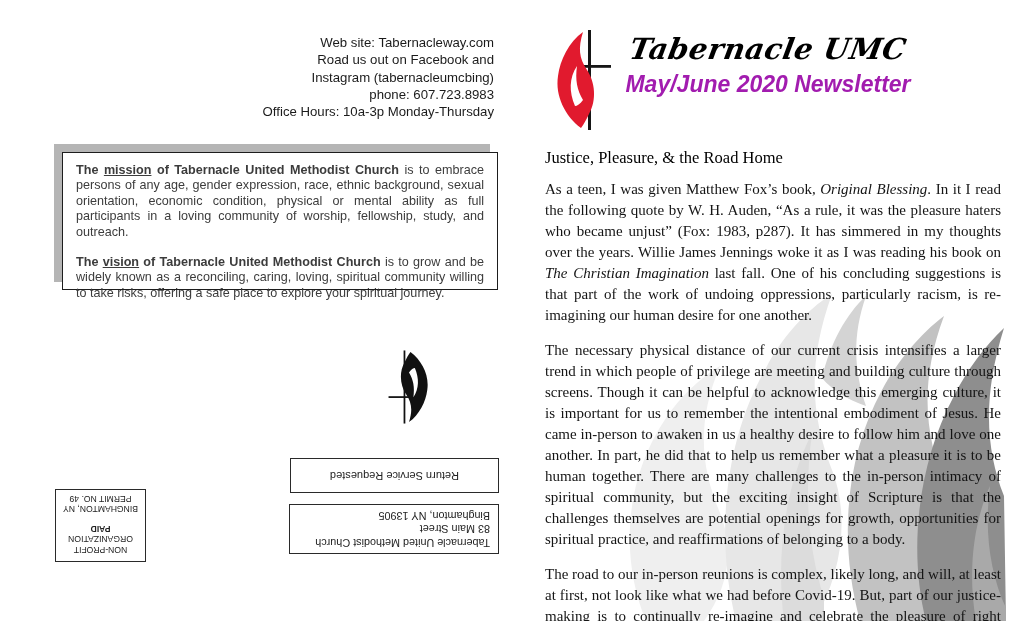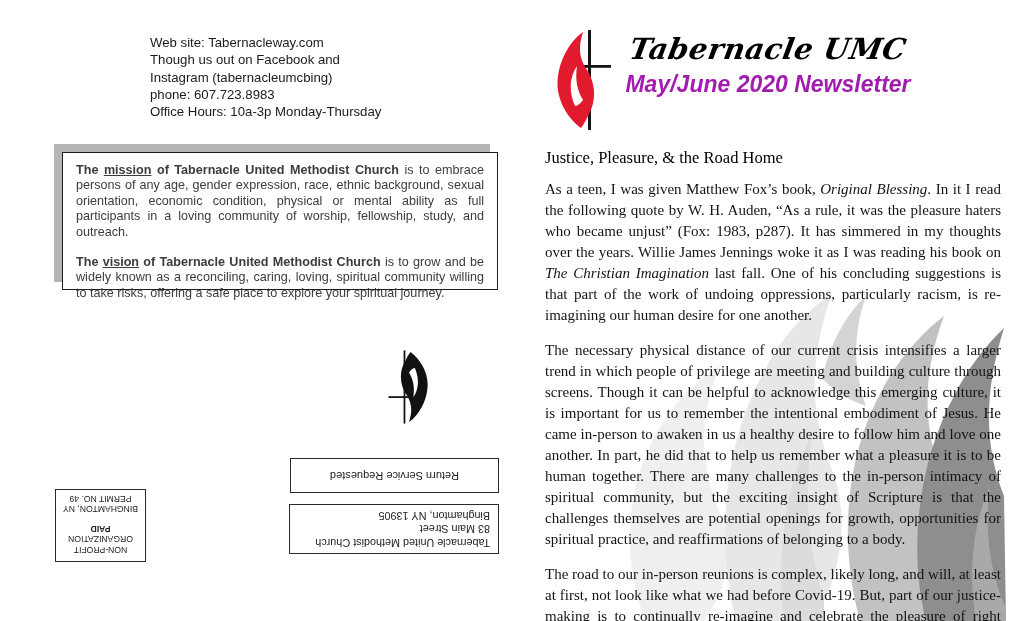--- a/index.html
+++ b/index.html
@@ -1,19 +1,19 @@
 <!DOCTYPE html>
 <html><head>
 <meta charset="utf-8">
 <style>
   html,body{margin:0;padding:0;background:#ffffff;}
   #canvas{position:relative;width:1024px;height:621px;background:#ffffff;overflow:hidden;
           font-family:"Liberation Sans",sans-serif;}
   
-  .contact{position:absolute;left:150px;top:34px;width:344px;text-align:left;
+  .contact{position:absolute;left:150px;top:34px;width:344px;text-align:right;
            font-size:13.2px;line-height:17.3px;color:#1b1b1b;}
   .mission-box{position:absolute;left:62px;top:152px;width:436px;height:138px;
                box-sizing:border-box;border:1.6px solid #1d1d1d;background:#fff;
                box-shadow:-8px -8px 0 0 #b5b5b5;padding:10px 13px;
                font-size:12.6px;line-height:15.4px;text-align:justify;color:#3c3c3c;}
   .mission-box p{margin:0 0 15px 0;}
   .mission-box p:last-child{margin:0;}
   .logo-back{position:absolute;left:384px;top:349px;width:50px;height:76px;
              transform:rotate(180deg);}
   .rsr-box{position:absolute;left:290px;top:458px;width:209px;height:35px;
@@ -42,21 +42,21 @@
   .article p{margin:0 0 14px 0;text-align:justify;}
   .watermark{position:absolute;left:608px;top:258px;width:404px;height:363px;z-index:0;}
 </style>
 </head>
 <body>
 
 <div id="canvas">
 
   <div class="contact">
       <div>Web site: Tabernacleway.com</div>
-      <div>Though us out on Facebook and</div>
+      <div>Road us out on Facebook and</div>
       <div>Instagram (tabernacleumcbing)</div>
       <div>phone: 607.723.8983</div>
       <div>Office Hours: 10a-3p Monday-Thursday</div>
     </div>
 
   <div class="mission-box">
     <p><span style="font-weight: bold;">The </span><span style="font-weight: bold; text-decoration: underline;">mission</span><span style="font-weight: bold;"> of Tabernacle United Methodist Church</span><span> is to embrace persons of any age, gender expression, race, ethnic background, sexual orientation, economic condition, physical or mental ability as full participants in a loving community of worship, fellowship, study, and outreach.</span></p>
     <p><span style="font-weight: bold;">The </span><span style="font-weight: bold; text-decoration: underline;">vision</span><span style="font-weight: bold;"> of Tabernacle United Methodist Church</span><span> is to grow and be widely known as a reconciling, caring, loving, spiritual community willing to take risks, offering a safe place to explore your spiritual journey.</span></p>
   </div>
 

